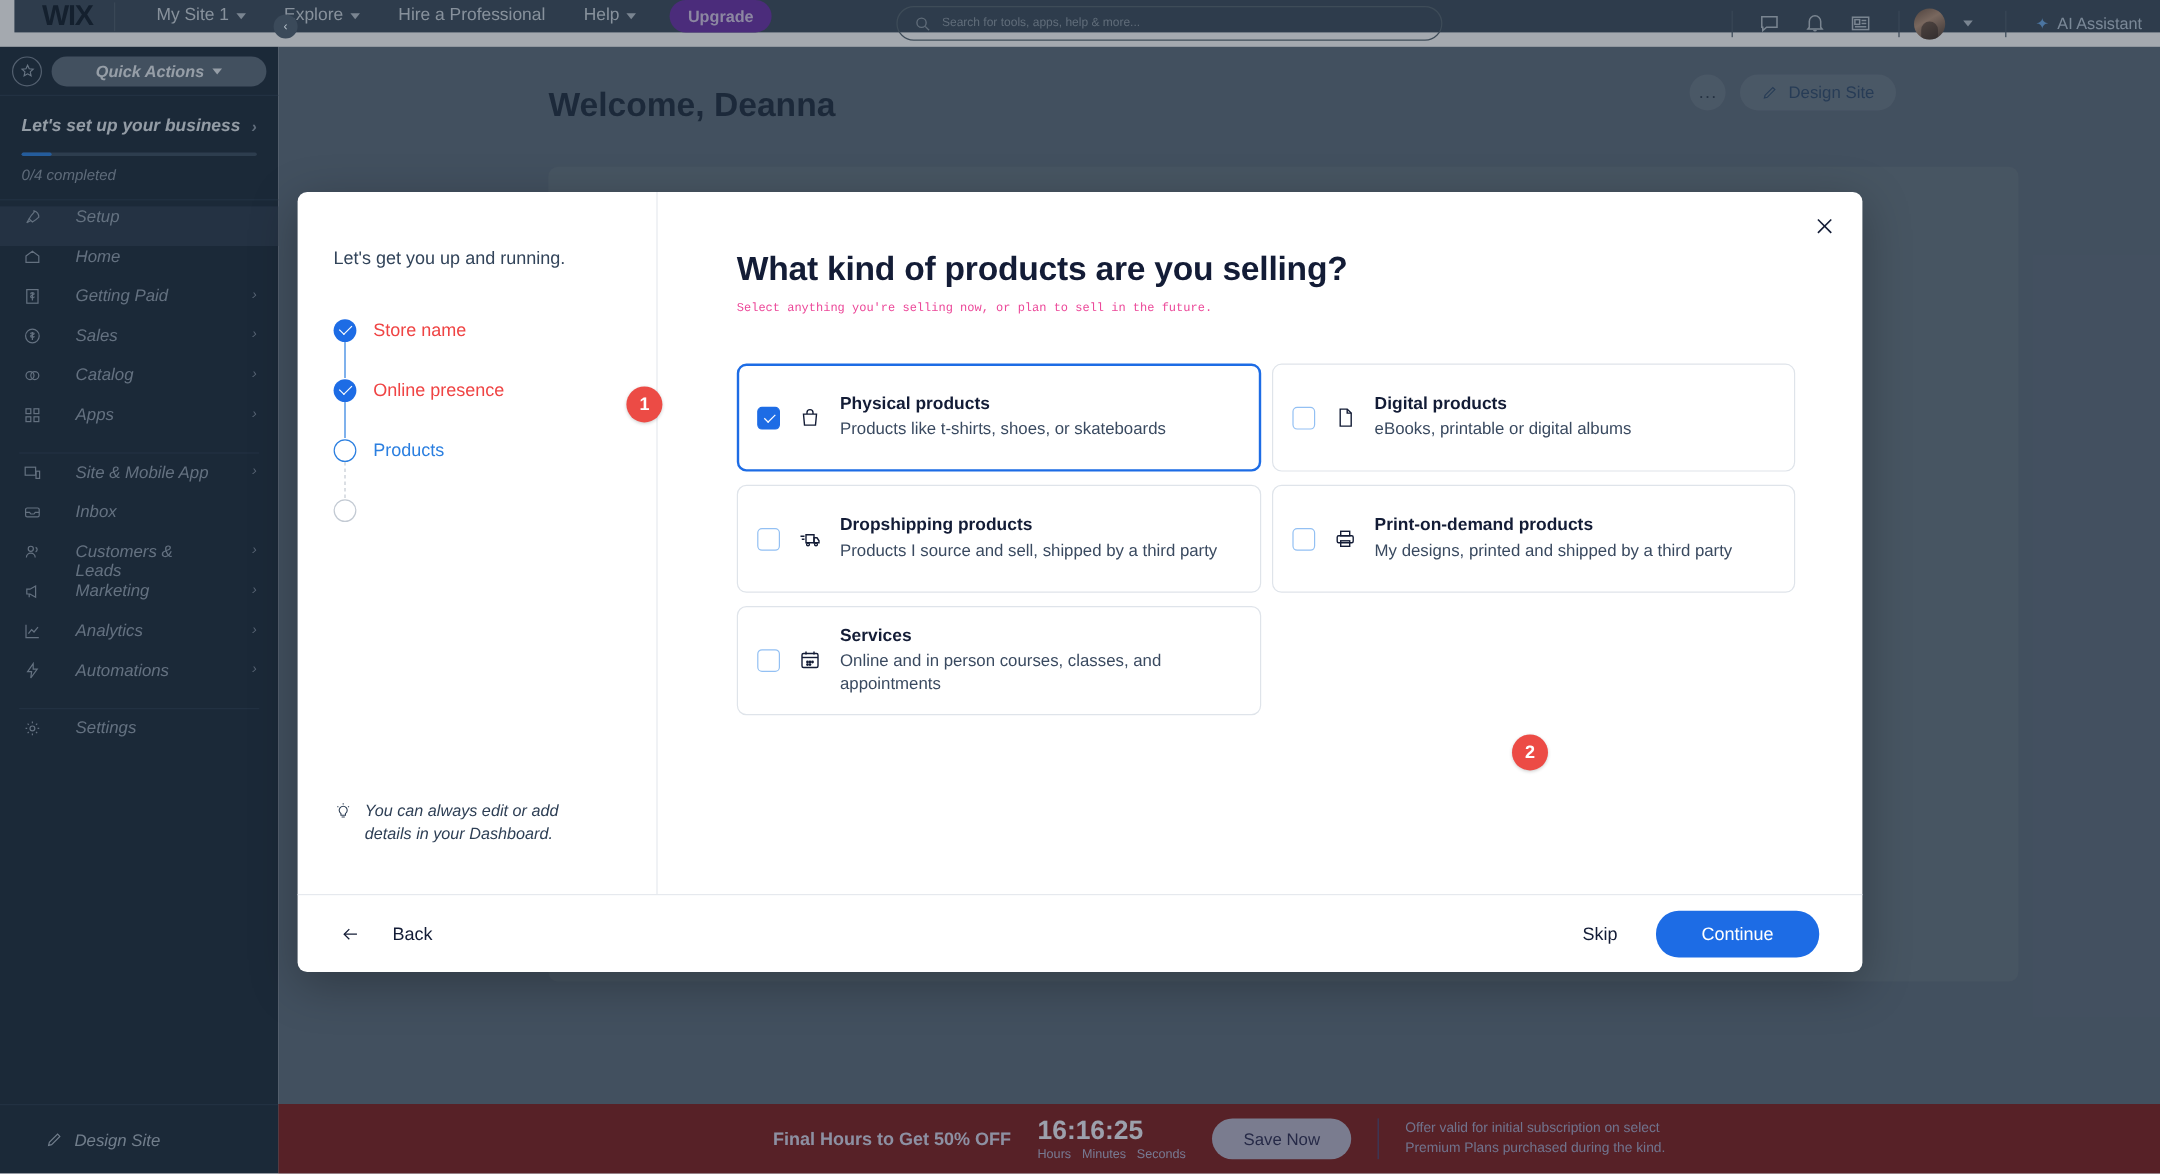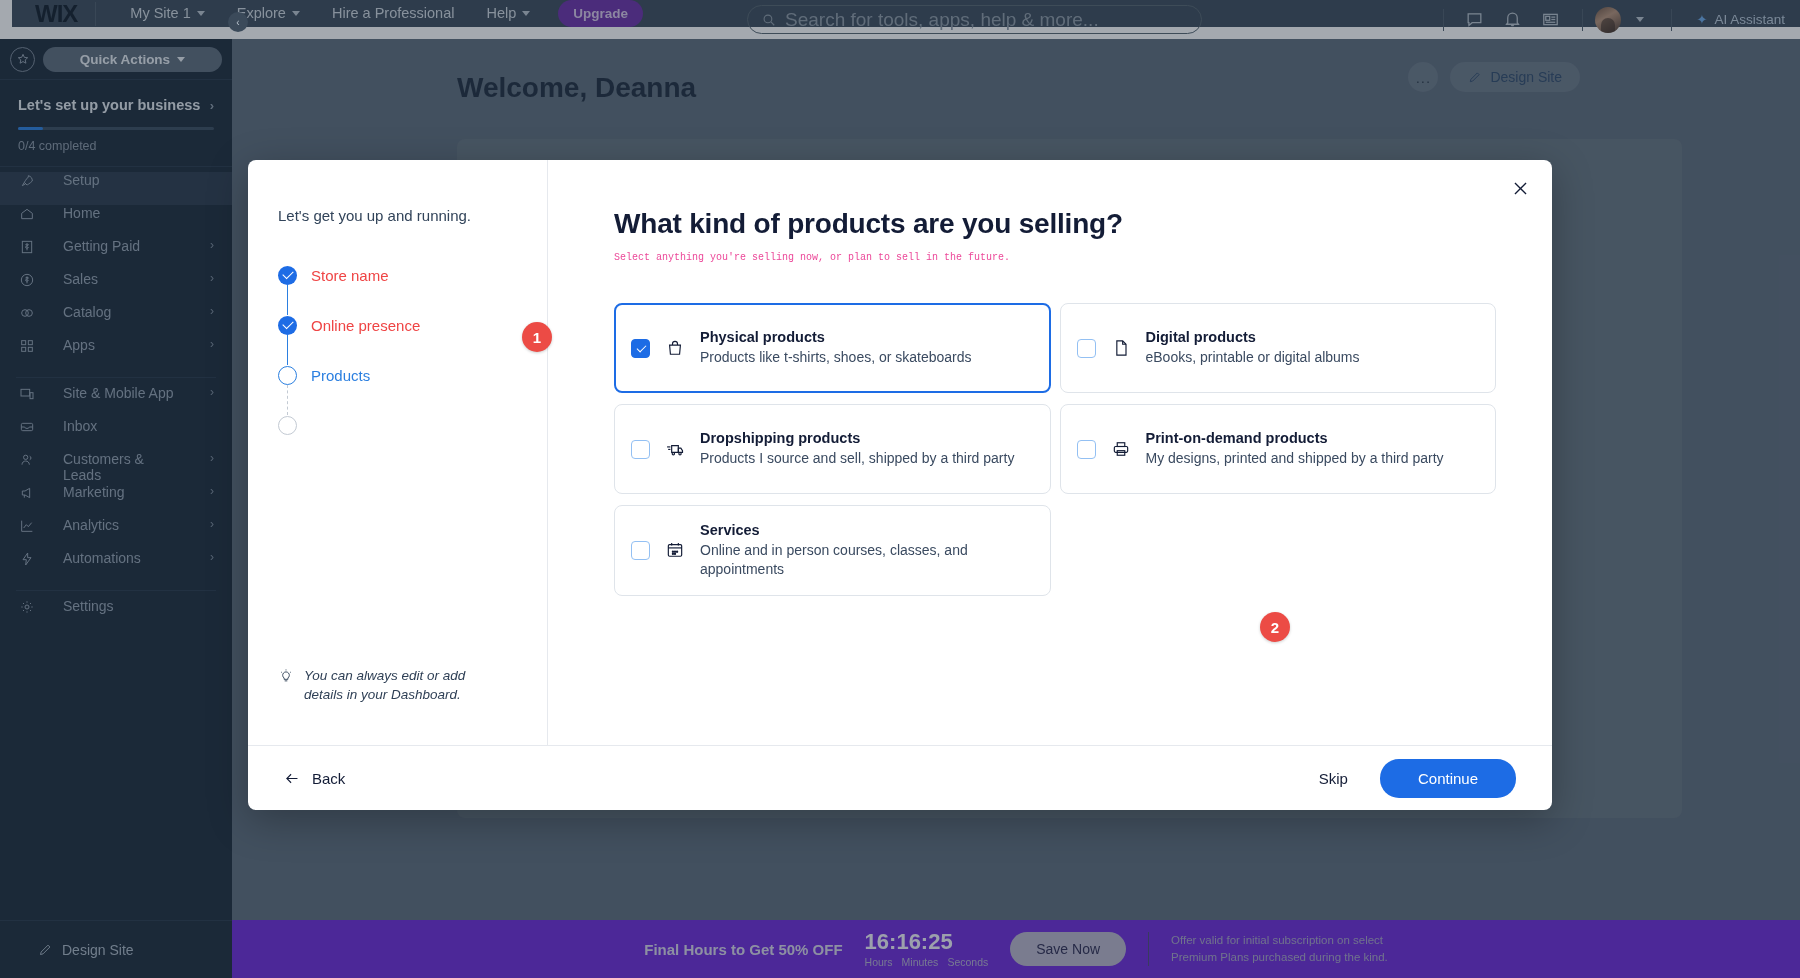--- a/index.html
+++ b/index.html
@@ -35,21 +35,21 @@
   .upgrade-btn {
     background: #6b2fa8; color: #d7c6e8; font-size: 13.5px; font-weight: 600;
     border-radius: 14px; padding: 6px 15px; margin-left: 12px; cursor: pointer;
   }
   .search-wrap {
     position: absolute; left: 735px; top: 5px; width: 455px; height: 29px;
     border: 1px solid #55646f; border-radius: 15px;
     display: flex; align-items: center; padding: 0 14px; gap: 9px;
   }
   .search-wrap .sicon { width: 14px; height: 14px; flex: none; }
-  .search-ph { color: #8e9aa6; font-size: 19px; }
+  .search-ph { color: #8e9aa6; font-size: 10px; }
   .tb-right { position: absolute; right: 14px; top: 0; height: 39px;
               display: flex; align-items: center; gap: 0; }
   .tb-ico { width: 38px; height: 39px; display: flex; align-items: center;
             justify-content: center; cursor: pointer; }
   .tb-ico svg { width: 19px; height: 19px; }
   .vline { width: 1px; height: 22px; background: #4d5c6c; margin: 0 12px; }
   .avatar {
     width: 26px; height: 26px; border-radius: 50%; overflow: hidden;
     background: linear-gradient(150deg,#6f5443 0%,#b79279 40%,#4b3a31 100%);
     position: relative;
@@ -60,21 +60,21 @@
   }
   .ai-btn {
     display: flex; align-items: center; gap: 7px; color: #b9c8d8;
     font-size: 13.5px; padding: 5px 13px; border-radius: 14px; cursor: pointer;
   }
   .spark { color: #6ba8e8; font-size: 13px; }
 
   
   .sidebar {
     position: absolute; left: 0; top: 39px; width: 232px; height: 939px;
-    background: #1c2a3a; color: #9aa8b6;
+    background: #1c2a3a; color: #9aa8b6; font-style: italic;
   }
   .qa-row { display: flex; align-items: center; height: 41px; padding: 0 10px; gap: 8px;
             border-bottom: 1px solid #27384a; }
   .star-btn { width: 25px; height: 25px; border: 1.3px solid #7a8796; border-radius: 50%;
               display: flex; align-items: center; justify-content: center; flex: none; cursor: pointer; }
   .qa-pill { flex: 1; height: 25px; background: #5c6b7a; border-radius: 13px;
              display: flex; align-items: center; justify-content: center; gap: 7px;
              color: #e8edf2; font-size: 13.5px; font-weight: 700; cursor: pointer; }
   .qa-pill .caret { border-top-color: #e8edf2; }
   .collapse-btn {
@@ -114,21 +114,21 @@
               color: #2c3a4a; font-size: 15px; letter-spacing: 1px; cursor: pointer; }
   .design-pill { display: flex; align-items: center; gap: 8px; height: 30px;
                  padding: 0 18px; border-radius: 15px; background: #6a7886;
                  color: #2f4a6b; font-size: 14px; cursor: pointer; }
   .content-card { position: absolute; left: 225px; top: 100px; right: 118px;
                   bottom: 160px; background: #65737f; border-radius: 8px; }
 
   
   .promo {
     position: absolute; left: 232px; bottom: 0; right: 0; height: 58px;
-    background: #6d28d9; display: flex; align-items: center; justify-content: center;
+    background: #7f1d1d; display: flex; align-items: center; justify-content: center;
     gap: 22px; color: #c9c6e0;
   }
   .promo-headline { font-size: 15px; font-weight: 700; color: #d9d6ea; }
   .timer { text-align: left; }
   .timer-time { font-size: 22px; font-weight: 700; color: #f2f0fa; line-height: 1; }
   .timer-units { display: flex; gap: 9px; margin-top: 3px; font-size: 10.5px; color: #b4b0cf; justify-content: center; }
   .save-now { background: #b9b5ca; color: #2e2b52; font-size: 14px; border-radius: 17px;
               padding: 9px 26px; cursor: pointer; }
   .promo-div { width: 1px; height: 34px; background: #4b487a; }
   .promo-fine { font-size: 11.5px; line-height: 1.5; color: #a9a5c6; }
@@ -177,21 +177,21 @@
   .cb.checked:after { content:""; position:absolute; left:4.5px; top:5px; width: 8px; height: 4px;
         border-left: 1.8px solid #fff; border-bottom: 1.8px solid #fff; transform: rotate(-45deg); }
   .opt-ico { width: 22px; height: 22px; flex: none; display: flex; align-items: center; justify-content: center; }
   .opt-txt { flex: 1; }
   .opt-name { font-size: 14.5px; font-weight: 700; color: #131c36; }
   .opt-desc { font-size: 14px; color: #3a4a60; margin-top: 3px; line-height: 1.35; }
   .opt-cell-empty { }
 
   .modal-footer { height: 65px; border-top: 1px solid #e6e9ee; display: flex;
                   align-items: center; justify-content: space-between; padding: 0 36px; }
-  .back-btn { display: flex; align-items: flex-start; gap: 11px; font-size: 15px;
+  .back-btn { display: flex; align-items: flex-start; gap: 26px; font-size: 15px;
               color: #131c36; cursor: pointer; }
   .foot-right { display: flex; align-items: center; gap: 32px; }
   .skip-btn { font-size: 15px; color: #131c36; cursor: pointer; }
   .continue-btn { background: #1d6ce5; color: #fff; font-size: 15px; border-radius: 19px;
                   padding: 11px 38px; cursor: pointer; }
 
   
   .badge { position: absolute; width: 30px; height: 30px; border-radius: 50%;
            background: #ec4b45; color: #fff; font-size: 15px; font-weight: 700;
            display: flex; align-items: center; justify-content: center; z-index: 30;

